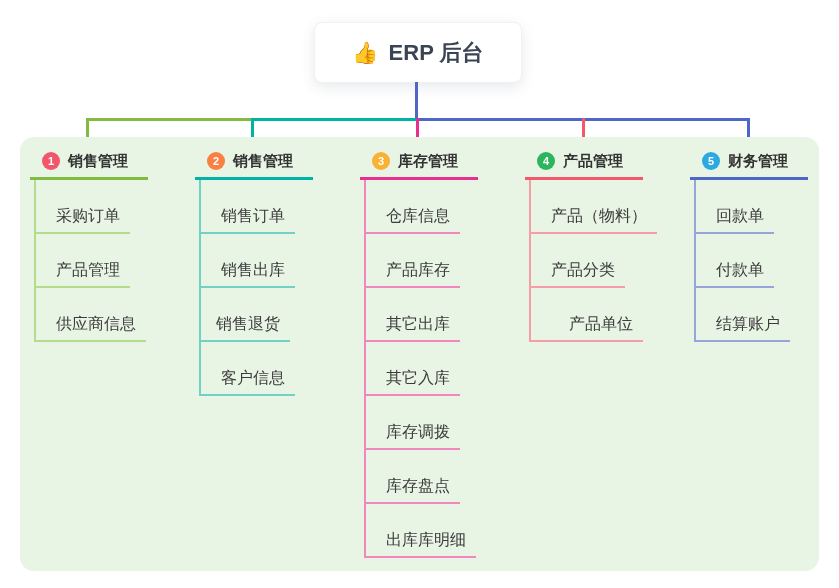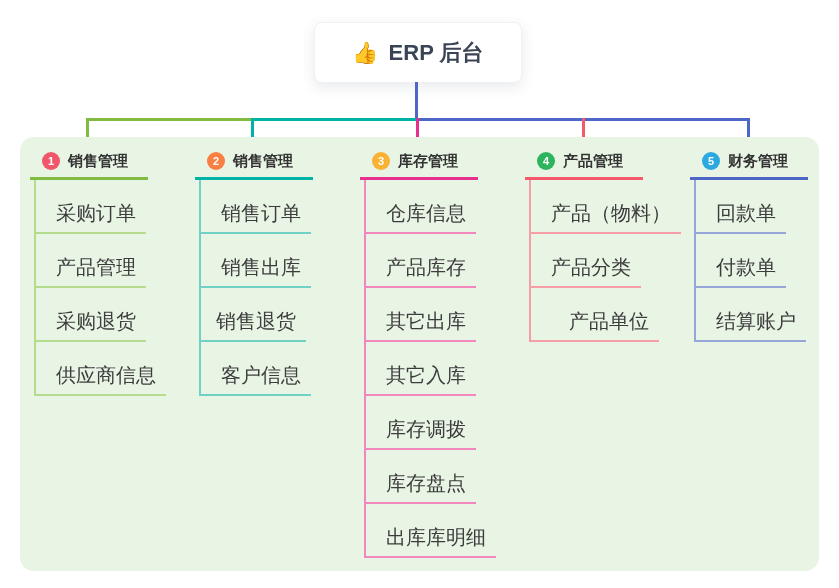--- a/index.html
+++ b/index.html
@@ -48,21 +48,21 @@
   .badge{
     width:18px;height:18px;border-radius:50%;flex:0 0 18px;
     color:#fff;font-size:11px;font-weight:700;line-height:18px;text-align:center;
   }
   .branch-underline{width:118px;height:3px;margin-top:3px;}
   .children{margin-left:4px;border-left:2px solid transparent;}
   .child{height:54px;display:flex;align-items:flex-end;}
   .child-label{
     display:inline-block;padding:0 10px 5px 22px;margin-left:-2px;
     border-bottom:2px solid transparent;
-    font-size:20px;color:#3c3c3c;white-space:nowrap;cursor:default;
+    font-size:16px;color:#3c3c3c;white-space:nowrap;cursor:default;
   }
 </style>
 </head>
 <body>
 
 <div class="page">
 
   <div class="root-node">
     <span class="root-icon">👍</span>
     <span>ERP 后台</span>
@@ -84,23 +84,20 @@
         <span class="badge" style="background: rgb(242, 86, 107);">1</span>
         <span class="branch-title-label">销售管理</span>
       </div>
       <div class="branch-underline" style="background: rgb(130, 187, 65);"></div>
       <div class="children" style="border-left-color: rgb(181, 219, 141);">
           <div class="child">
             <span class="child-label" style="border-bottom-color: rgb(181, 219, 141);">采购订单</span>
           </div>
           <div class="child">
             <span class="child-label" style="border-bottom-color: rgb(181, 219, 141);">产品管理</span>
-          </div>
-          <div class="child">
-            <span class="child-label" style="border-bottom-color: rgb(181, 219, 141);">采购退货</span>
           </div>
           <div class="child">
             <span class="child-label" style="border-bottom-color: rgb(181, 219, 141);">供应商信息</span>
           </div>
         </div>
     </div>
 
     <div class="branch b1">
       <div class="branch-title">
         <span class="badge" style="background: rgb(249, 127, 67);">2</span>

